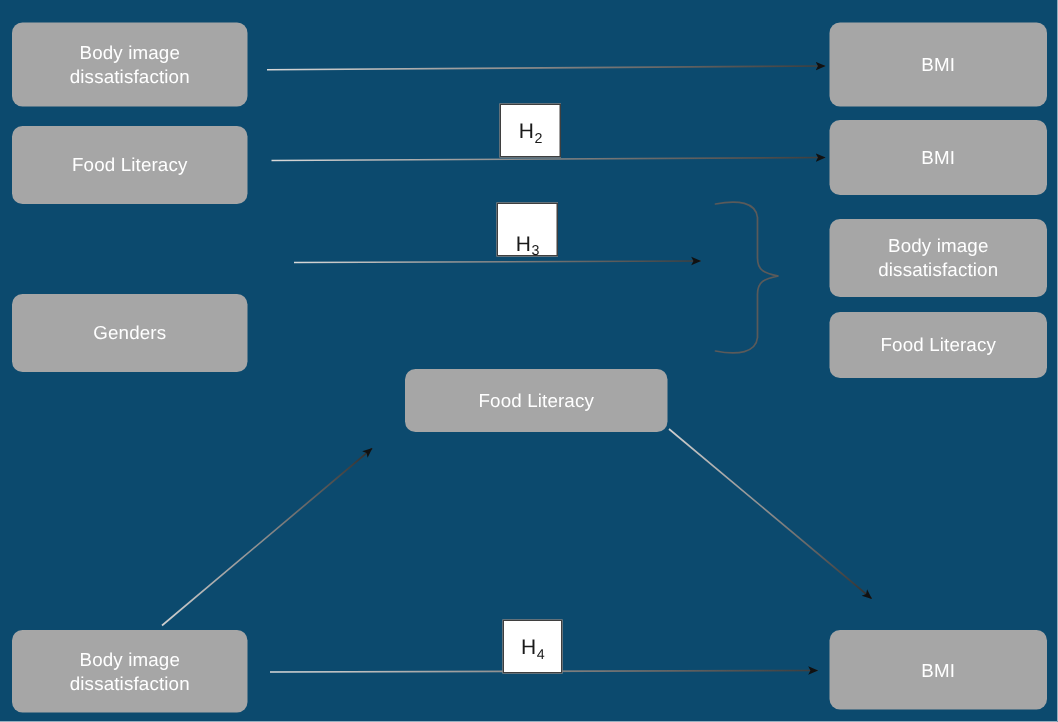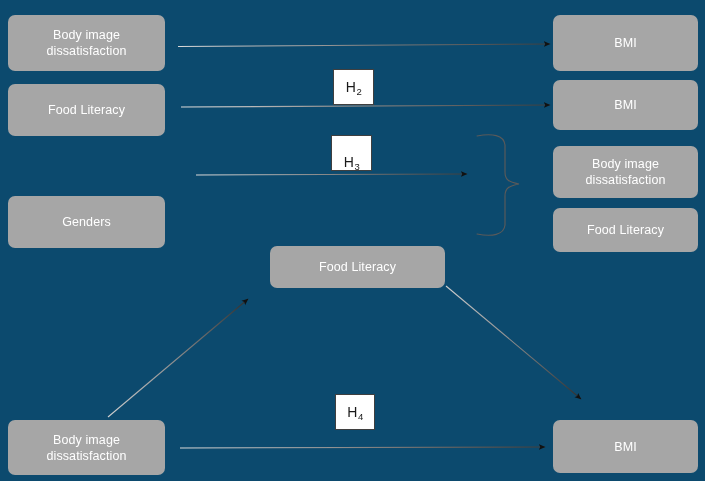--- a/index.html
+++ b/index.html
@@ -158,17 +158,17 @@
   </div>
 
   <div class="node" style="left:8px; top:420px; width:157px; height:55px;">
     <span class="label">Body image dissatisfaction</span>
   </div>
 
   <div class="node" style="left:553px; top:420px; width:145px; height:53px;">
     <span class="label">BMI</span>
   </div>
 
-  <div class="hbox" style="left:335px; top:394px; width:40px; height:36px;">
+  <div class="hbox" style="left:335px; top:413px; width:40px; height:36px;">
     <span class="label"><span>H</span><sub>4</sub></span>
   </div>
 
 </div>
 
 </body></html>

